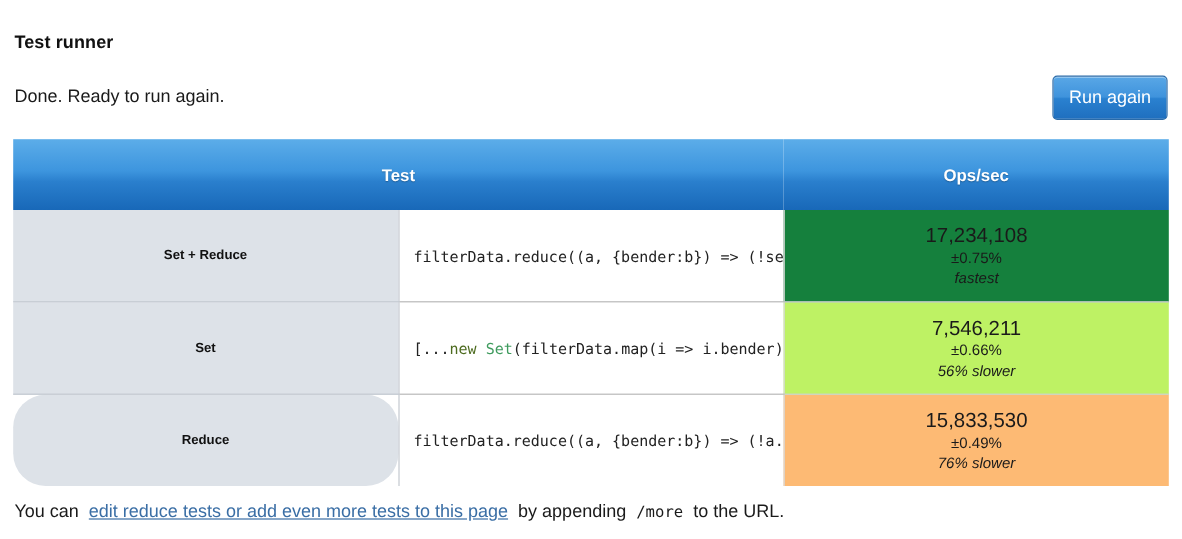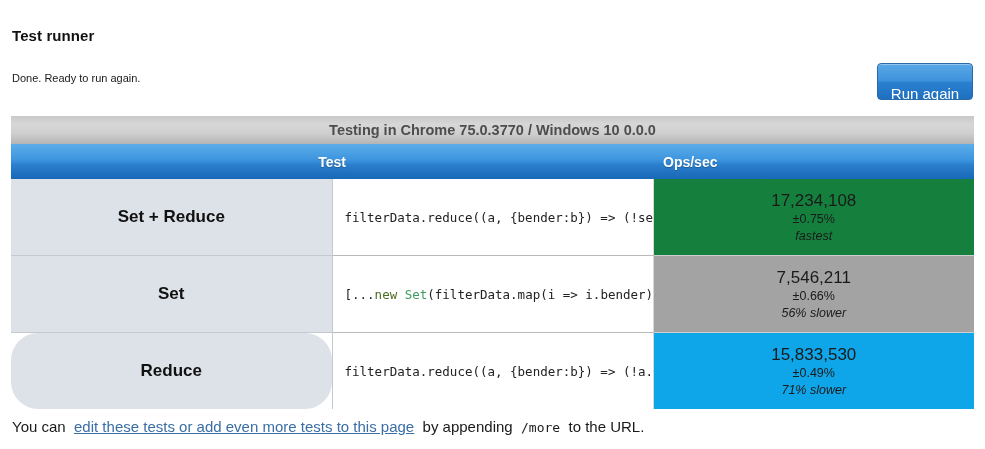--- a/index.html
+++ b/index.html
@@ -28,38 +28,38 @@
     top: 27px;
     font-size: 15px;
     font-weight: bold;
     letter-spacing: 0.1px;
     color: #111111;
   }
   .status-line {
     position: absolute;
     left: 12px;
     top: 72px;
-    font-size: 11px;
+    font-size: 15px;
     color: #1a1a1a;
   }
   .run-again-button {
     position: absolute;
     left: 877px;
     top: 63px;
     width: 96px;
     height: 37px;
     border: 1px solid #2a6aa8;
     border-radius: 4px;
     background: linear-gradient(to bottom, #59a7e6 0%, #3f93dc 48%, #2a81d0 52%, #1f6fbf 100%);
     color: #ffffff;
     font-size: 15px;
     font-family: "Liberation Sans", sans-serif;
     cursor: pointer;
     box-shadow: inset 0 1px 0 rgba(255,255,255,0.35);
-    padding: 12px;
+    padding: 0;
     line-height: 35px;
     text-align: center;
   }
 
   
   .results-table {
     position: absolute;
     left: 11px;
     top: 116px;
     width: 963px;
@@ -71,37 +71,37 @@
     padding: 0;
     background: linear-gradient(to bottom, #c9c9c9 0%, #d7d7d7 30%, #cfcfcf 62%, #b4b4b4 100%);
     color: #4d4d4d;
     font-size: 14.5px;
     font-weight: bold;
     text-align: center;
     border: none;
   }
   .column-head-row th {
     height: 27px;
-    padding: 4px 10px;
+    padding: 16px 10px;
     background: linear-gradient(to bottom, #5cade9 0%, #3d95de 45%, #2a7fcd 60%, #1868b8 100%);
     color: #ffffff;
     font-size: 14px;
     font-weight: bold;
     border: none;
     text-shadow: 0 1px 1px rgba(0,0,0,0.25);
   }
   .col-test-head { text-align: center; }
-  .col-ops-head  { text-align: left; }
+  .col-ops-head  { text-align: center; }
 
   td.test-name-cell {
     width: 178px;
     background: #dde2e8;
     text-align: center;
     vertical-align: middle;
-    font-size: 17px;
+    font-size: 11px;
     font-weight: bold;
     color: #111111;
     border-bottom: 1px solid #c3c9d0;
     border-right: 1px solid #c3c9d0;
     height: 76px;
     padding: 0 4px;
   }
   tr.result-row:last-child td.test-name-cell { border-bottom: none; border-radius: 27px; }
 
   td.code-cell {
@@ -127,22 +127,22 @@
   td.ops-cell {
     width: 117px;
     text-align: center;
     vertical-align: middle;
     height: 76px;
     padding: 0 6px;
     border-bottom: 1px solid #cfcfcf;
   }
   tr.result-row:last-child td.ops-cell { border-bottom: none; }
   td.ops-fastest { background: #15803d; margin-left: 19px; }
-  td.ops-slow    { background: #a3a3a3; }
-  td.ops-plain   { background: #0ea5e9; margin-left: 12px; }
+  td.ops-slow    { background: #bef264; }
+  td.ops-plain   { background: #fdba74; margin-left: 12px; }
 
   .ops-value {
     font-size: 17px;
     color: #1a1a1a;
     line-height: 21px;
   }
   .ops-margin {
     font-size: 12.5px;
     color: #1a1a1a;
     line-height: 17px;
@@ -179,23 +179,20 @@
 <div class="page">
 
   <div class="page-title">Test runner</div>
 
   <div class="status-line">Done. Ready to run again.</div>
 
   <button class="run-again-button">Run again</button>
 
   <table class="results-table">
     <thead>
-      <tr class="browser-title-row">
-        <th colspan="3">Testing in Chrome 75.0.3770 / Windows 10 0.0.0</th>
-      </tr>
       <tr class="column-head-row">
         <th class="col-test-head" colspan="2">Test</th>
         <th class="col-ops-head">Ops/sec</th>
       </tr>
     </thead>
     <tbody>
 
       <tr class="result-row">
         <td class="test-name-cell">Set + Reduce</td>
         <td class="code-cell">
@@ -221,28 +218,28 @@
       </tr>
 
       <tr class="result-row">
         <td class="test-name-cell">Reduce</td>
         <td class="code-cell">
           <div class="code-text">filterData.reduce((a, {bender:b}) =&gt; (!a.includes(b) &amp;&amp; a.push(b), a), [])</div>
         </td>
         <td class="ops-cell ops-plain">
           <div class="ops-value">15,833,530</div>
           <div class="ops-margin">±0.49%</div>
-          <div class="ops-note">71% slower</div>
+          <div class="ops-note">76% slower</div>
         </td>
       </tr>
 
     </tbody>
   </table>
 
   <div class="footer-line">
     <span>You can</span>
-    <span>&nbsp;</span><a class="footer-link" href="#">edit these tests or add even more tests to this page</a><span>&nbsp;</span>
+    <span>&nbsp;</span><a class="footer-link" href="#">edit reduce tests or add even more tests to this page</a><span>&nbsp;</span>
     <span>by appending</span>
     <span>&nbsp;</span><span class="footer-code">/more</span><span>&nbsp;</span>
     <span>to the URL.</span>
   </div>
 
 </div>
 
 </body></html>

